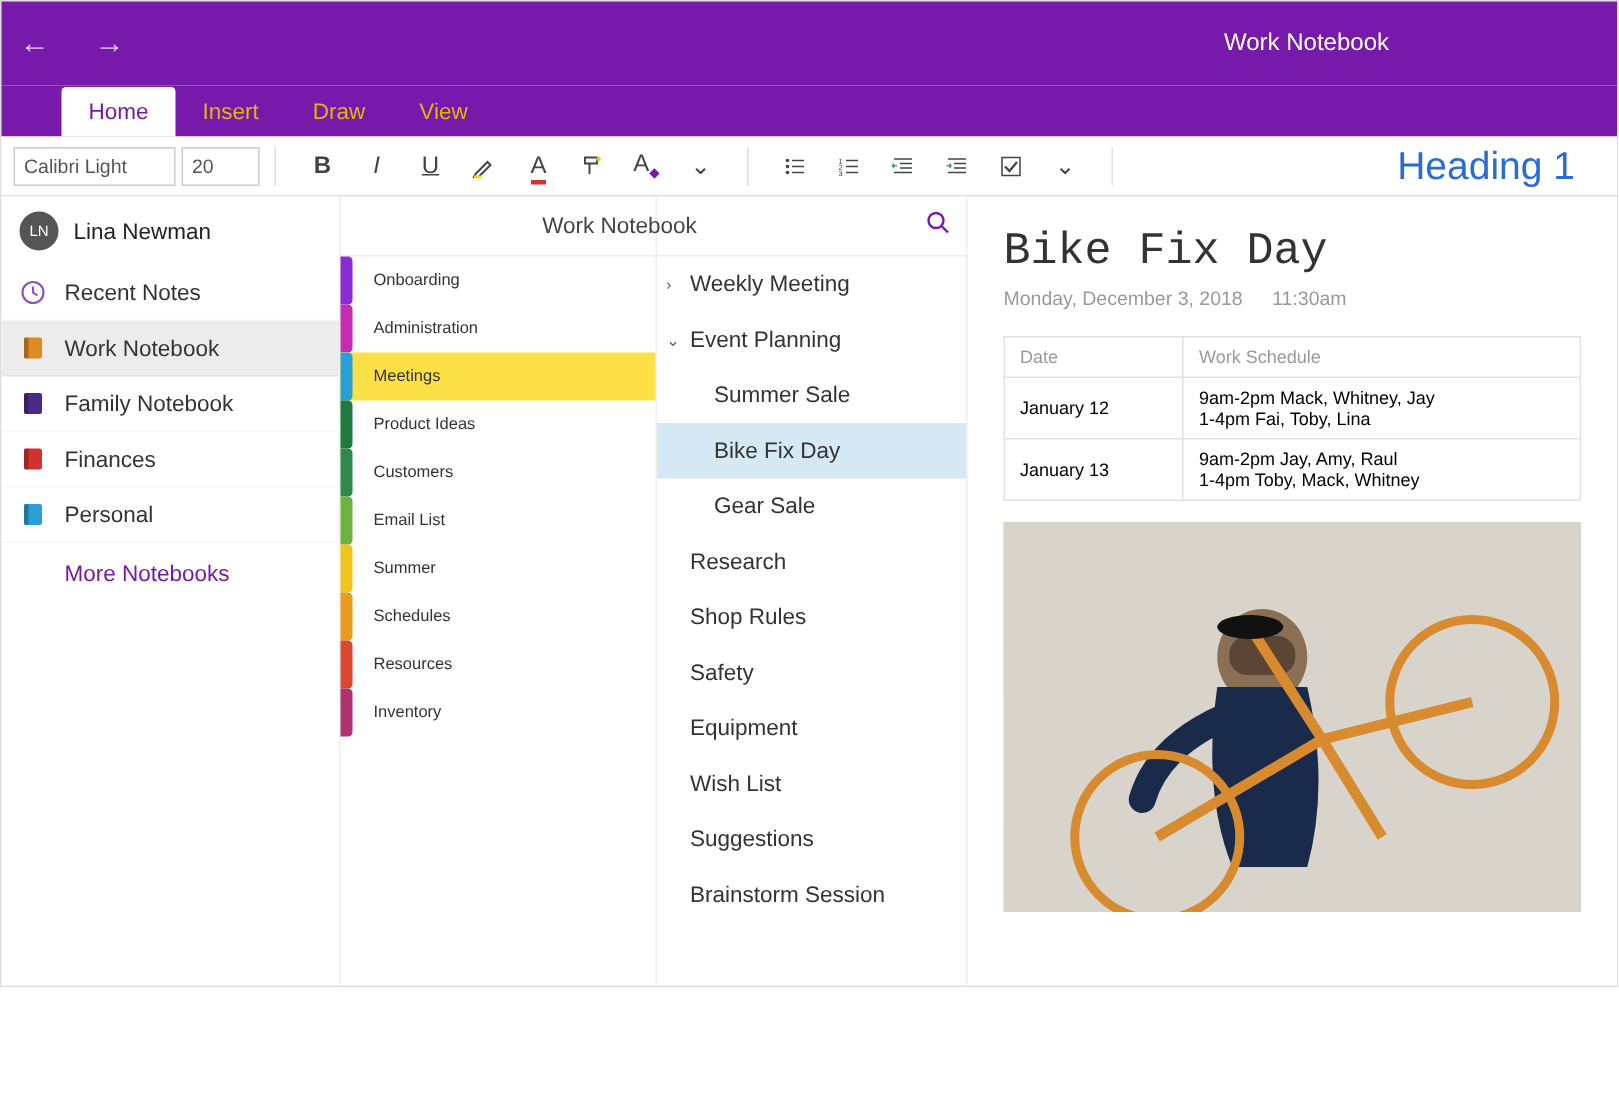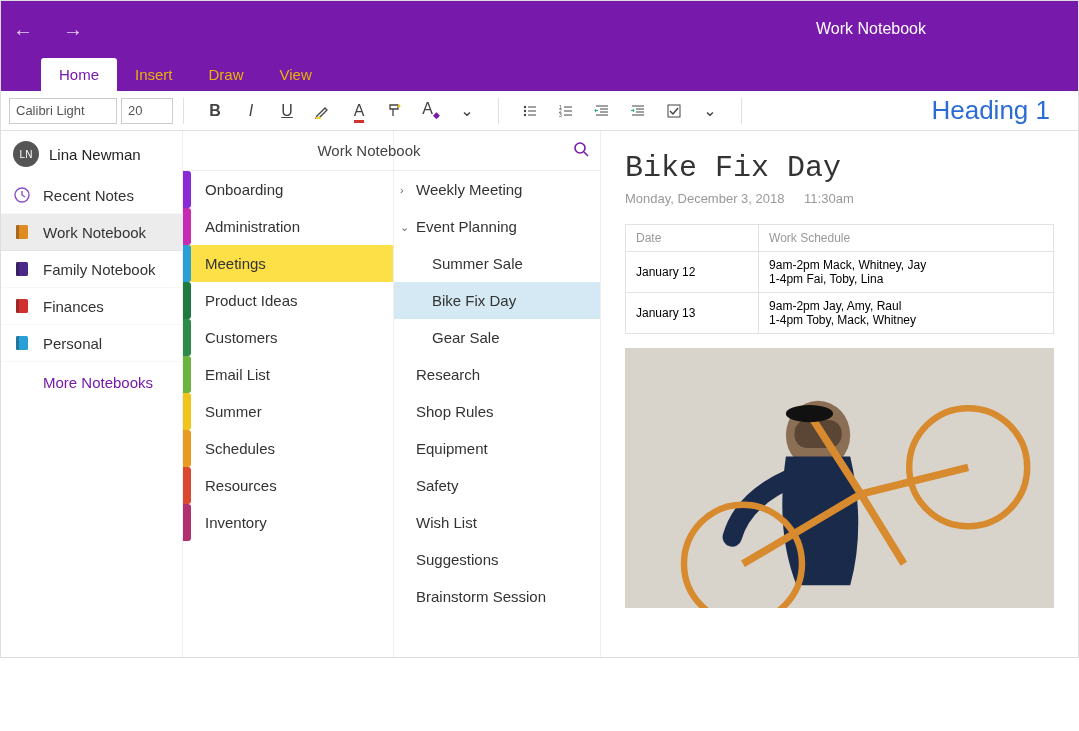--- a/index.html
+++ b/index.html
@@ -23,35 +23,35 @@
   .size-input { width: 52px; height: 26px; border: 1px solid #ccc; padding: 2px 6px; font-size: 13px; color: #555; background:#fff; }
   .tb-group { display: flex; align-items: center; gap: 2px; padding: 0 4px; }
   .tb-sep { width: 1px; height: 26px; background: #e0e0e0; margin: 0 6px; }
   .tb-btn { width: 34px; height: 30px; display: flex; align-items: center; justify-content: center; cursor: pointer; color: #444; border-radius: 2px; }
   .heading-style { margin-left: auto; color: #2b6cd4; font-family: 'Calibri Light','Segoe UI Light',sans-serif; font-size: 26px; padding: 0 20px; cursor: pointer; }
   
   
   .main { flex: 1; display: flex; overflow: hidden; }
   
   
-  .sidebar { width: 182px; background: #fff; border-right: 1px solid #eee; }
+  .sidebar { width: 226px; background: #fff; border-right: 1px solid #eee; }
   .user-row { display: flex; align-items: center; gap: 10px; padding: 10px 12px; }
   .avatar { width: 26px; height: 26px; border-radius: 50%; background: #555; color: #fff; font-size: 10px; display: flex; align-items: center; justify-content: center; }
   .user-name { font-size: 15px; color: #222; }
   .nb-item { display: flex; align-items: center; gap: 12px; padding: 9px 12px; font-size: 15px; color: #333; cursor: pointer; border-bottom: 1px solid rgba(0,0,0,0.03); }
   .nb-item.selected { background: #ececec; }
   .nb-icon { width: 18px; height: 18px; display: inline-flex; align-items: center; justify-content: center; }
   .more-link { padding: 12px 16px 12px 42px; font-size: 15px; color: #7719AA; cursor: pointer; }
   
   
   .sections { width: 210px; display: flex; flex-direction: column; position: relative; }
   .search-row { display: flex; align-items: center; justify-content: center; height: 40px; border-bottom: 1px solid #eee; gap: 30px; padding: 0 12px; font-size: 15px; color: #444; width: 418px; }
   .search-title { flex: 1; text-align: center; }
   .search-icon { color: #7719AA; font-size: 16px; cursor: pointer; }
-  .section-item { position: relative; padding: 10px 12px 10px 22px; font-size: 15px; color: #333; cursor: pointer; }
+  .section-item { position: relative; padding: 10px 12px 10px 22px; font-size: 11px; color: #333; cursor: pointer; }
   .section-item.selected { background: #fde047; }
   .tab-color { position: absolute; left: 0; top: 0; bottom: 0; width: 8px; border-radius: 0 3px 3px 0; }
   
   
   .pages { width: 208px; border-right: 1px solid #eee; border-left: 1px solid #eee; }
   .pages-spacer { height: 40px; }
   .page-item { padding: 10px 12px 10px 22px; font-size: 15px; color: #333; cursor: pointer; position: relative; }
   .page-item.selected { background: #d4e9f3; }
   .page-item.sub { padding-left: 38px; }
   .page-chev { position: absolute; left: 6px; top: 50%; transform: translateY(-50%); font-size: 11px; color: #666; }
@@ -263,22 +263,22 @@
     <div class="pages">
       <div class="pages-spacer"></div>
       <div id="page-list">
           <div class="page-item"><span class="page-chev">›</span><span>Weekly Meeting</span></div>
           <div class="page-item"><span class="page-chev">⌄</span><span>Event Planning</span></div>
           <div class="page-item sub"><span>Summer Sale</span></div>
           <div class="page-item sub selected"><span>Bike Fix Day</span></div>
           <div class="page-item sub"><span>Gear Sale</span></div>
           <div class="page-item"><span>Research</span></div>
           <div class="page-item"><span>Shop Rules</span></div>
+          <div class="page-item"><span>Safety</span></div>
           <div class="page-item"><span>Equipment</span></div>
-          <div class="page-item"><span>Safety</span></div>
           <div class="page-item"><span>Wish List</span></div>
           <div class="page-item"><span>Suggestions</span></div>
           <div class="page-item"><span>Brainstorm Session</span></div>
         </div>
     </div>
 
     <div class="content">
       <div class="page-title">Bike Fix Day</div>
       <div class="page-meta">
         <span>Monday, December 3, 2018</span>

